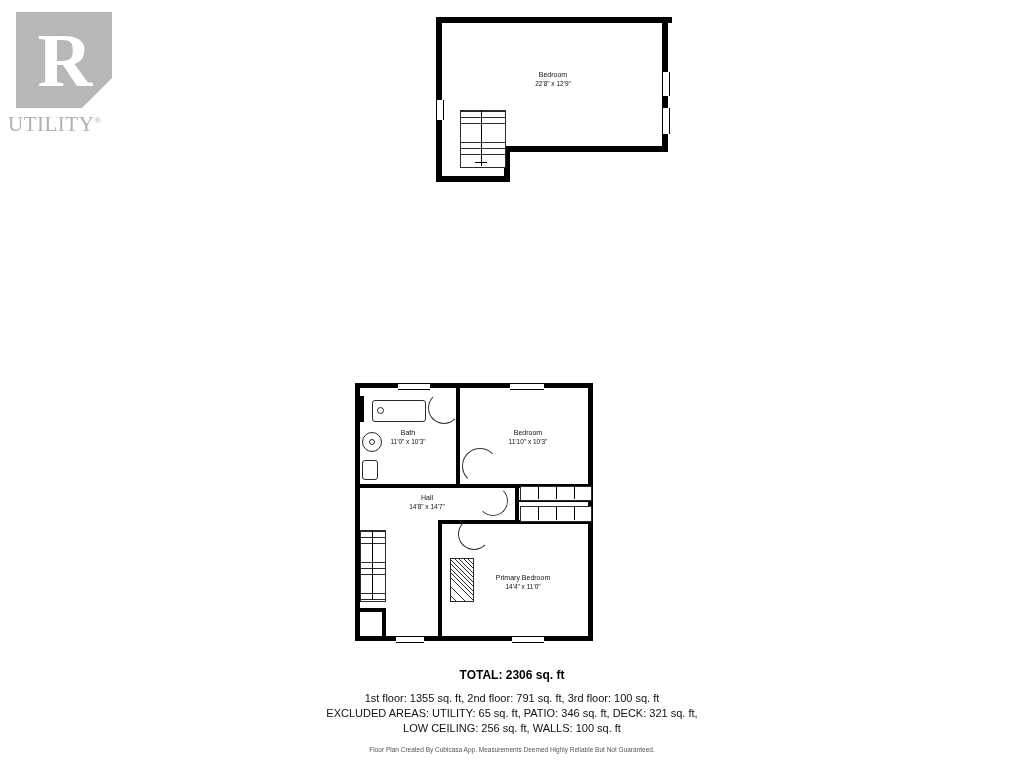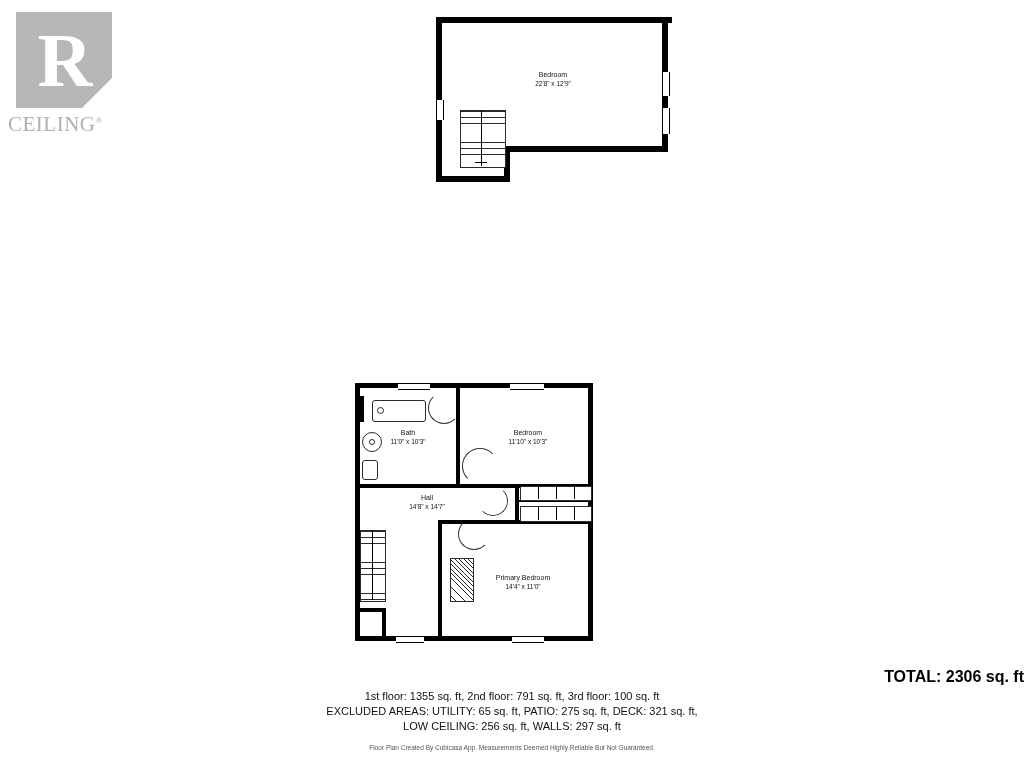--- a/index.html
+++ b/index.html
@@ -130,44 +130,43 @@
 
   
   #footer {
     position: absolute;
     left: 0;
     top: 668px;
     width: 1024px;
     text-align: center;
   }
   #footer .total {
-    font-size: 16px;
+    font-size: 12px;
     font-weight: bold;
     color: #000;
-    margin-bottom: 3px;
-    text-align: right;
+    margin-bottom: 9px;
   }
   #footer .line {
     font-size: 11px;
     color: #111;
     line-height: 15px;
   }
   #footer .disclaimer {
     margin-top: 10px;
     font-size: 6.5px;
     color: #555;
   }
 </style>
 </head>
 <body>
 
 <div id="realtor-logo">
   <div class="mark">R</div>
   <div class="word">
-    <span>CEILING</span><sup>®</sup>
+    <span>UTILITY</span><sup>®</sup>
   </div>
 </div>
 
 <div class="plan" id="plan-third" style="left:430px; top:12px; width:250px; height:185px;">
 
   <div class="wall" style="left:6px; top:5px; width:236px; height:6px;"></div>
   <div class="wall" style="left:6px; top:5px; width:6px; height:90px;"></div>
   <div class="wall" style="left:6px; top:105px; width:6px; height:65px;"></div>
   <div class="wall" style="left:6px; top:164px; width:74px; height:6px;"></div>
   <div class="wall" style="left:74px; top:134px; width:6px; height:36px;"></div>
@@ -255,16 +254,16 @@
   </div>
   <div class="label" style="left:110px; top:195px; width:126px;">
     <span class="name">Primary Bedroom</span>
     <span class="dim">14'4" x 11'0"</span>
   </div>
 </div>
 
 <div id="footer">
   <div class="total">TOTAL: 2306 sq. ft</div>
   <div class="line">1st floor: 1355 sq. ft, 2nd floor: 791 sq. ft, 3rd floor: 100 sq. ft</div>
-  <div class="line">EXCLUDED AREAS: UTILITY: 65 sq. ft, PATIO: 275 sq. ft, DECK: 321 sq. ft,</div>
-  <div class="line">LOW CEILING: 256 sq. ft, WALLS: 297 sq. ft</div>
+  <div class="line">EXCLUDED AREAS: UTILITY: 65 sq. ft, PATIO: 346 sq. ft, DECK: 321 sq. ft,</div>
+  <div class="line">LOW CEILING: 256 sq. ft, WALLS: 100 sq. ft</div>
   <div class="disclaimer">Floor Plan Created By Cubicasa App. Measurements Deemed Highly Reliable But Not Guaranteed.</div>
 </div>
 
 </body></html>

